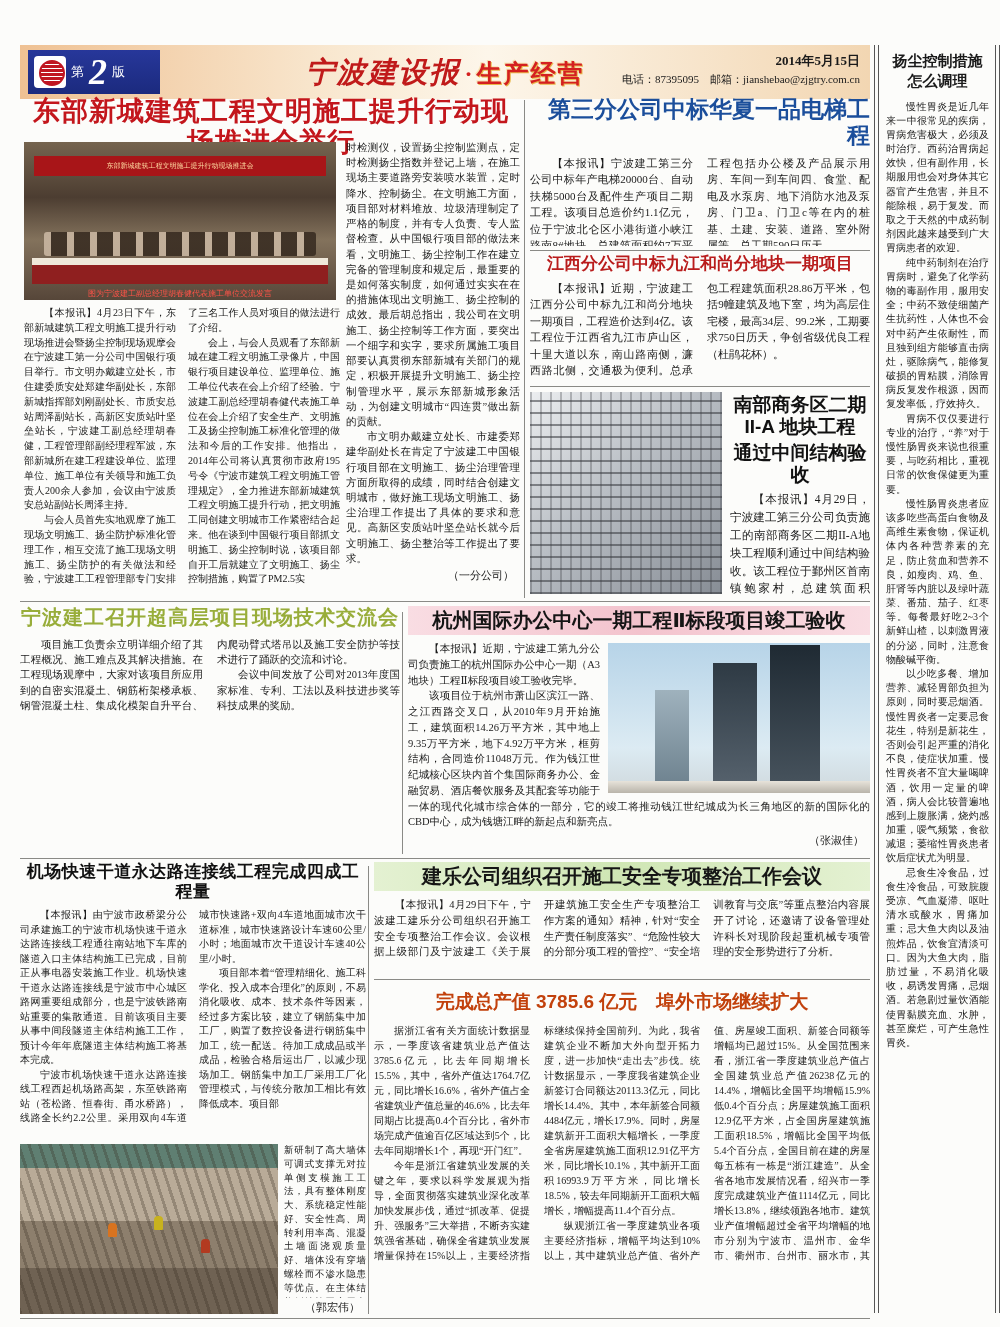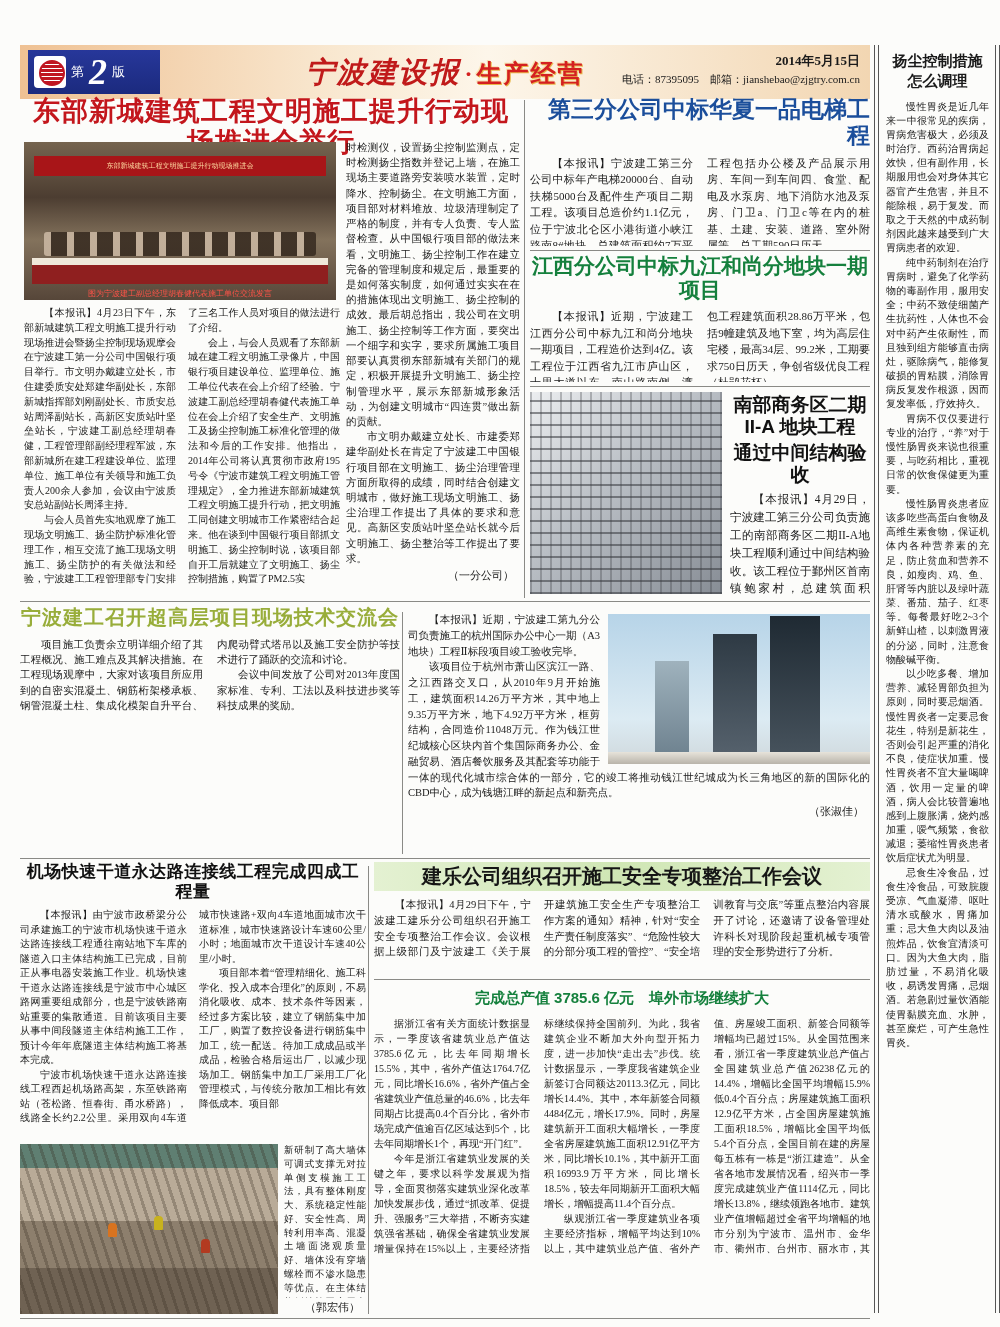--- a/index.html
+++ b/index.html
@@ -39,21 +39,21 @@
   .a1-people{position:absolute;left:20px;right:20px;bottom:44px;height:24px;opacity:.85;border-radius:3px;
              background:repeating-linear-gradient(90deg,#cdbaa5 0 7px,#35291f 7px 23px);}
   .a1-table{position:absolute;left:8px;right:8px;bottom:16px;height:26px;
             background:linear-gradient(180deg,#efe8da 0 28%,#8f1f1f 28%);}
   .a1-cap{position:absolute;left:0;right:0;bottom:1px;text-align:center;font-size:8px;color:#ff5348;}
   .a1-side{position:absolute;left:326px;top:44px;width:174px;height:456px;font-size:10.5px;line-height:1.45;}
   .a1-main{position:absolute;left:4px;top:210px;width:316px;height:290px;column-count:2;column-gap:12px;
            font-size:10px;line-height:1.48;}
   
   .a2-h{color:#1b4e9b;font-size:23px;text-align:right;}
-  .a3-h{color:#15803d;font-size:21px;}
+  .a3-h{color:#b91c1c;font-size:17px;}
   .cols2{column-count:2;column-gap:14px;font-size:11px;line-height:1.5;margin-top:6px;}
   .a4-photo{float:left;width:192px;height:202px;margin:2px 8px 0 0;
             background:
               repeating-linear-gradient(0deg,rgba(55,57,62,.55) 0 2px,rgba(0,0,0,0) 2px 12px),
               repeating-linear-gradient(90deg,rgba(55,57,62,.30) 0 2px,rgba(0,0,0,0) 2px 10px),
               linear-gradient(135deg,#eceef0 0%,#b9bec4 45%,#878d95 100%);}
   .a4-h{font-size:19px;color:#111;margin-top:4px;}
   .a4-body{font-size:11.5px;line-height:1.55;margin-top:6px;}
   
   .a5-h{color:#98ad3a;font-size:20px;letter-spacing:1px;}
@@ -82,21 +82,21 @@
   .wk3{left:70%;top:55%;background:#b23a20;}
   .a7-narrow{flex:1;display:flex;flex-direction:column;font-size:9.5px;line-height:1.45;}
   .a7-narrow .fill{flex:1;overflow:hidden;}
   .a8-band{background:linear-gradient(90deg,#e4f1d2,#cfe6b4 50%,#e4f1d2);padding:3px 0;}
   .a8-h{font-size:20px;color:#151515;}
   .a8-body{column-count:3;column-gap:13px;font-size:10.5px;line-height:1.5;margin-top:6px;height:76px;}
   .a9-band{margin:0 14px;padding:4px 0;
            background:linear-gradient(90deg,rgba(191,224,242,0) 0%,#bfe0f2 10%,#93c8e6 50%,#bfe0f2 90%,rgba(191,224,242,0) 100%);
            clip-path:polygon(0 50%,4% 0,96% 0,100% 50%,96% 100%,4% 100%);}
   .a9-h{font-size:26px;color:#1d5f9e;letter-spacing:1px;}
-  .a9-sub{font-size:15px;color:#15803d;font-weight:bold;text-align:center;margin-top:5px;
+  .a9-sub{font-size:19px;color:#c2410c;font-weight:bold;text-align:center;margin-top:5px;
           font-family:"Liberation Sans",sans-serif;}
   .a9-body{column-count:3;column-gap:14px;font-size:10px;line-height:1.5;margin-top:8px;height:244px;}
   
   .sidebar{position:absolute;left:878px;top:45px;width:118px;height:1268px;
            border-left:1px solid #555;border-right:1px solid #555;box-sizing:border-box;
            padding:6px 6px 4px 7px;}
   .sb-outer{position:absolute;left:874px;top:45px;width:1px;height:1268px;background:#555;}
   .sb-outer2{position:absolute;left:999px;top:45px;width:1px;height:1268px;background:#555;}
   .sb-title{font-family:"Liberation Sans",sans-serif;font-weight:bold;font-size:15px;text-align:center;
             line-height:1.35;margin-bottom:8px;}
@@ -184,20 +184,23 @@
     <div class="a5-body">
       <p>项目施工负责余立明详细介绍了其工程概况、施工难点及其解决措施。在工程现场观摩中，大家对该项目所应用到的自密实混凝土、钢筋桁架楼承板、钢管混凝土柱、集成化模架自升平台、内爬动臂式塔吊以及施工安全防护等技术进行了踊跃的交流和讨论。</p>
       <p>会议中间发放了公司对2013年度国家标准、专利、工法以及科技进步奖等科技成果的奖励。</p>
 
     </div>
   </div>
 
   <div class="vrule" style="left:402px;top:612px;height:242px;"></div>
 
   <div class="art" style="left:408px;top:606px;width:462px;height:250px;">
+    <div class="a6-band">
+      <div class="hl a6-h">杭州国际办公中心一期工程Ⅱ标段项目竣工验收</div>
+    </div>
     <div class="a6-body">
       <div class="a6-photo">
         <i class="tw tw1"></i>
         <i class="tw tw2"></i>
         <i class="tw tw3"></i>
         <i class="twbase"></i>
       </div>
       <p>【本报讯】近期，宁波建工第九分公司负责施工的杭州国际办公中心一期（A3地块）工程Ⅱ标段项目竣工验收完毕。</p>
       <p>该项目位于杭州市萧山区滨江一路、之江西路交叉口，从2010年9月开始施工，建筑面积14.26万平方米，其中地上9.35万平方米，地下4.92万平方米，框剪结构，合同造价11048万元。作为钱江世纪城核心区块内首个集国际商务办公、金融贸易、酒店餐饮服务及其配套等功能于一体的现代化城市综合体的一部分，它的竣工将推动钱江世纪城成为长三角地区的新的国际化的CBD中心，成为钱塘江畔的新起点和新亮点。</p>
       <div class="byline">（张淑佳）</div>

